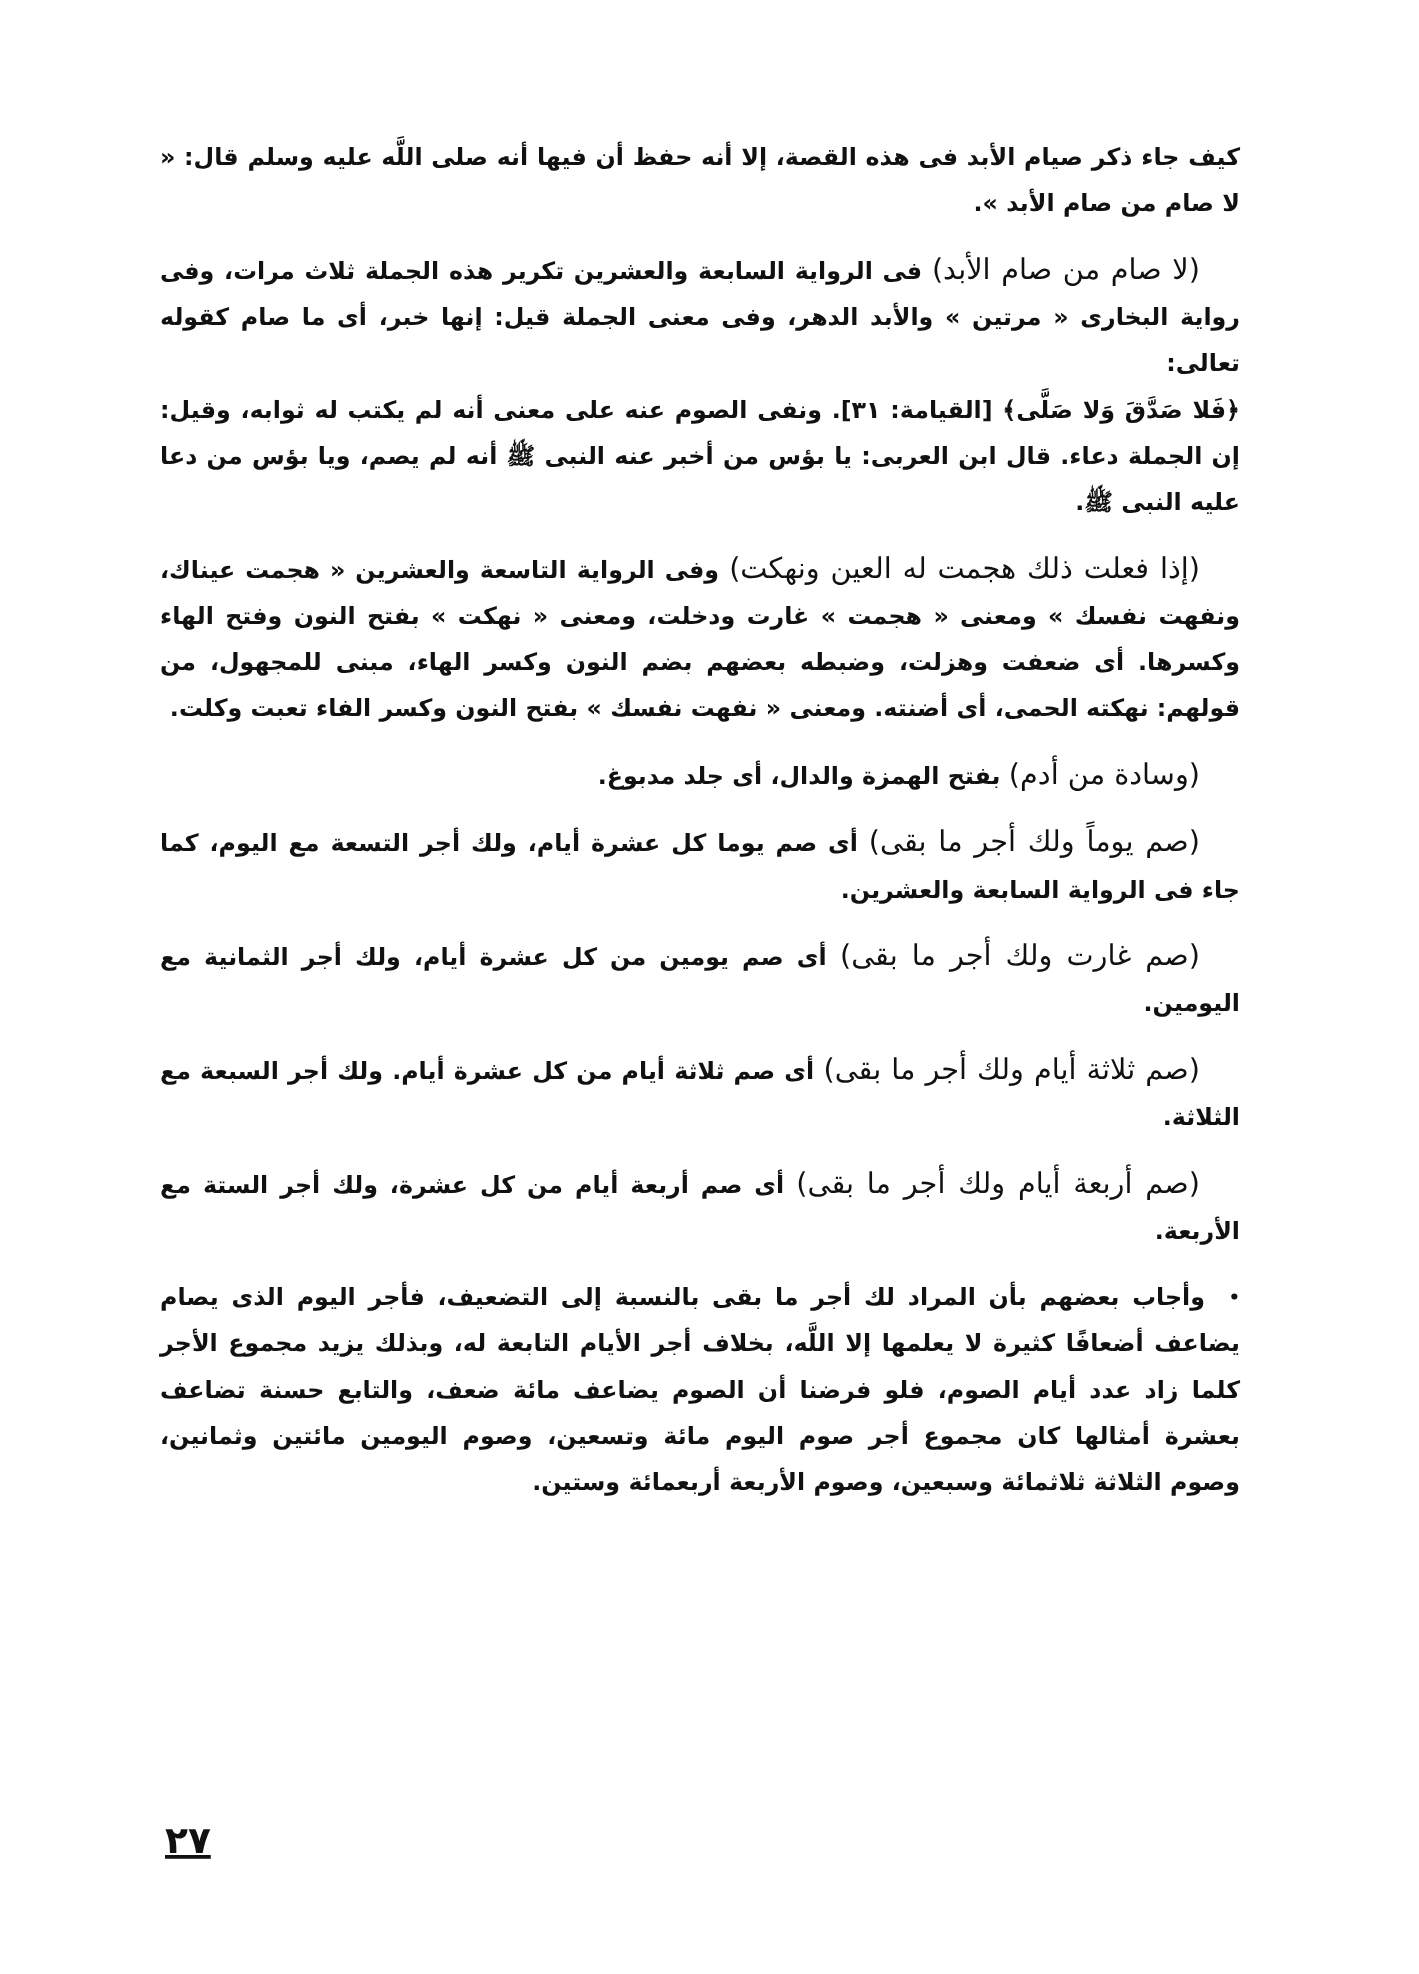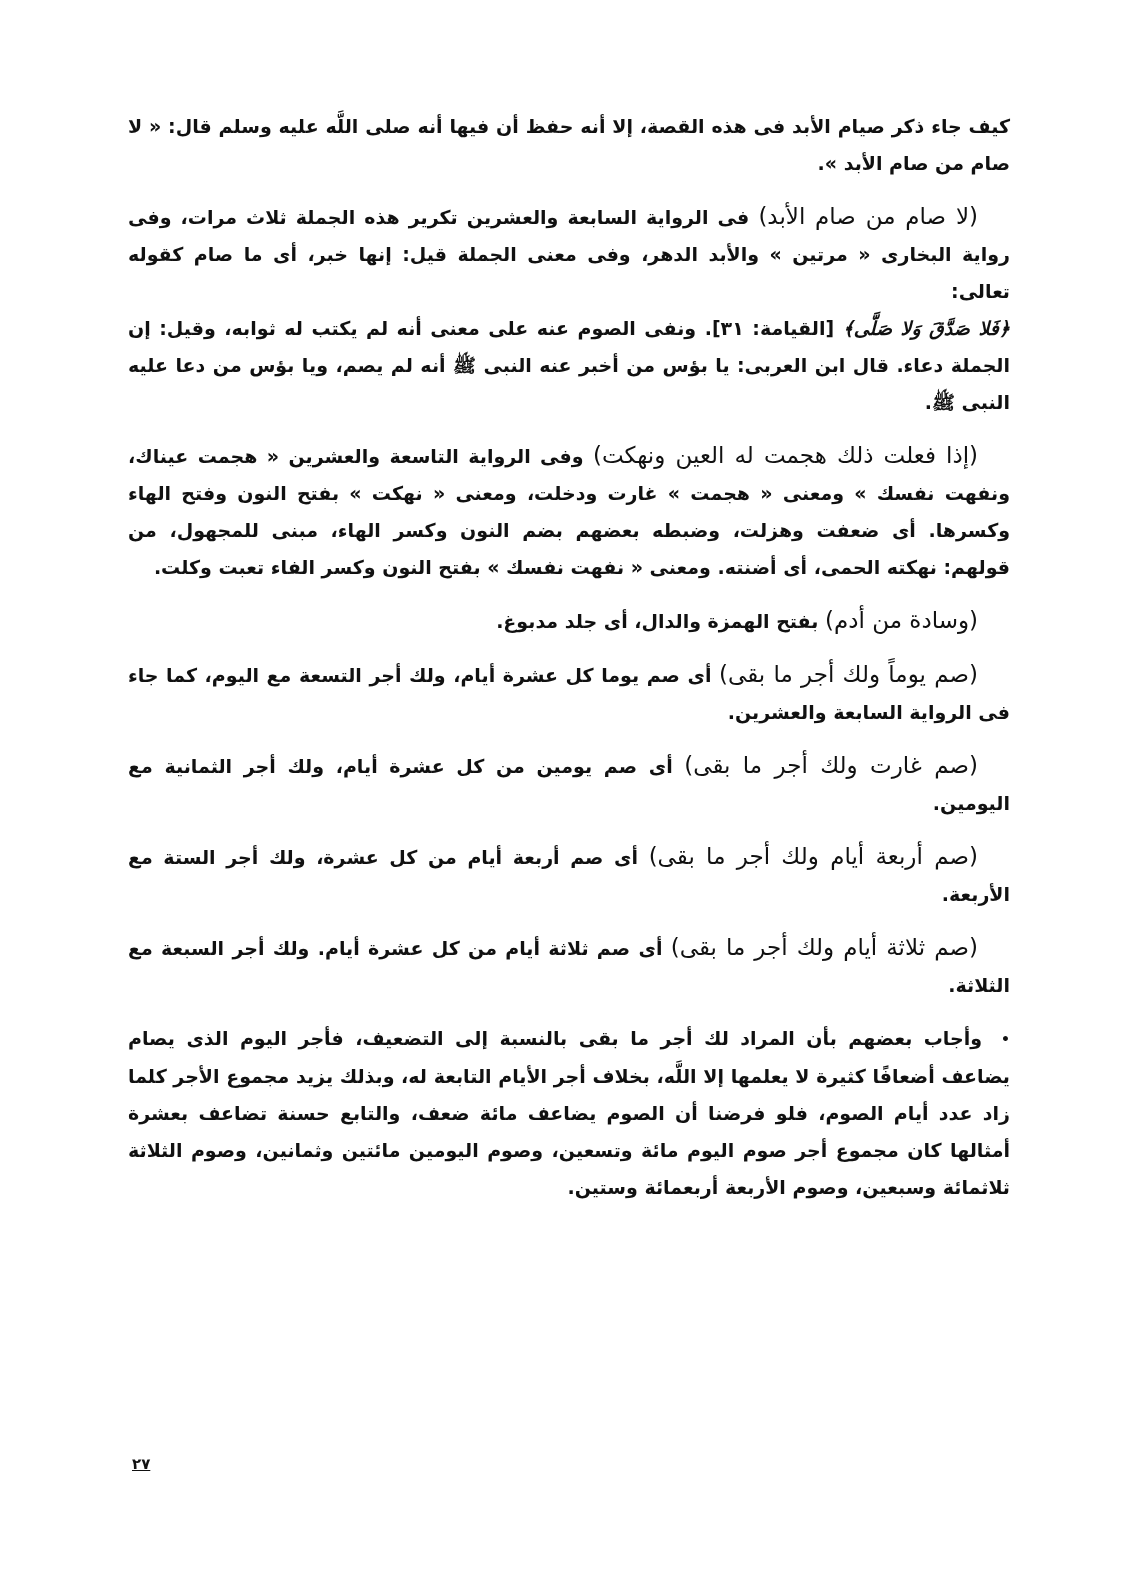--- a/index.html
+++ b/index.html
@@ -20,47 +20,46 @@
       left: 128px;
       top: 108px;
       width: 882px;
       direction: rtl;
       text-align: justify;
       text-align-last: right;
     }
     .para {
       font-size: 19px;
       line-height: 37px;
-      margin: 0 0 16px 0;
+      margin: 0 18px 16px 0;
       font-weight: bold;
       letter-spacing: 0;
     }
     .para.indent {
       text-indent: 32px;
     }
     .lemma {
       font-size: 23px;
       font-weight: normal;
     }
     .bullet {
       display: inline-block;
       width: 28px;
       text-align: center;
       font-size: 14px;
       vertical-align: middle;
     }
     .quran {
       font-weight: bold;
-      font-style: italic;
     }
     .page-number {
       position: absolute;
       left: 132px;
       top: 1455px;
-      font-size: 15px;
+      font-size: 30px;
       font-weight: bold;
       direction: rtl;
       font-family: "DejaVu Sans", sans-serif;
       text-decoration: underline;
     }
   </style>
 </head>
 <body>
 
 <div class="page">
@@ -84,25 +83,25 @@
 
   <p class="para indent">
     <span class="lemma">(صم يوماً ولك أجر ما بقى)</span><span> أى صم يوما كل عشرة أيام، ولك أجر التسعة مع اليوم، كما جاء فى الرواية السابعة والعشرين.</span>
   </p>
 
   <p class="para indent">
     <span class="lemma">(صم غارت ولك أجر ما بقى)</span><span> أى صم يومين من كل عشرة أيام، ولك أجر الثمانية مع اليومين.</span>
   </p>
 
   <p class="para indent">
-    <span class="lemma">(صم أربعة أيام ولك أجر ما بقى)</span><span> أى صم أربعة أيام من كل عشرة، ولك أجر الستة مع الأربعة.</span>
+    <span class="lemma">(صم ثلاثة أيام ولك أجر ما بقى)</span><span> أى صم ثلاثة أيام من كل عشرة أيام. ولك أجر السبعة مع الثلاثة.</span>
   </p>
 
   <p class="para indent">
-    <span class="lemma">(صم ثلاثة أيام ولك أجر ما بقى)</span><span> أى صم ثلاثة أيام من كل عشرة أيام. ولك أجر السبعة مع الثلاثة.</span>
+    <span class="lemma">(صم أربعة أيام ولك أجر ما بقى)</span><span> أى صم أربعة أيام من كل عشرة، ولك أجر الستة مع الأربعة.</span>
   </p>
 
 
   <p class="para">
     <span class="bullet">•</span><span>وأجاب بعضهم بأن المراد لك أجر ما بقى بالنسبة إلى التضعيف، فأجر اليوم الذى يصام يضاعف أضعافًا كثيرة لا يعلمها إلا اللَّه، بخلاف أجر الأيام التابعة له، وبذلك يزيد مجموع الأجر كلما زاد عدد أيام الصوم، فلو فرضنا أن الصوم يضاعف مائة ضعف، والتابع حسنة تضاعف بعشرة أمثالها كان مجموع أجر صوم اليوم مائة وتسعين، وصوم اليومين مائتين وثمانين، وصوم الثلاثة ثلاثمائة وسبعين، وصوم الأربعة أربعمائة وستين.</span>
   </p>
 
 
 </div>
 

